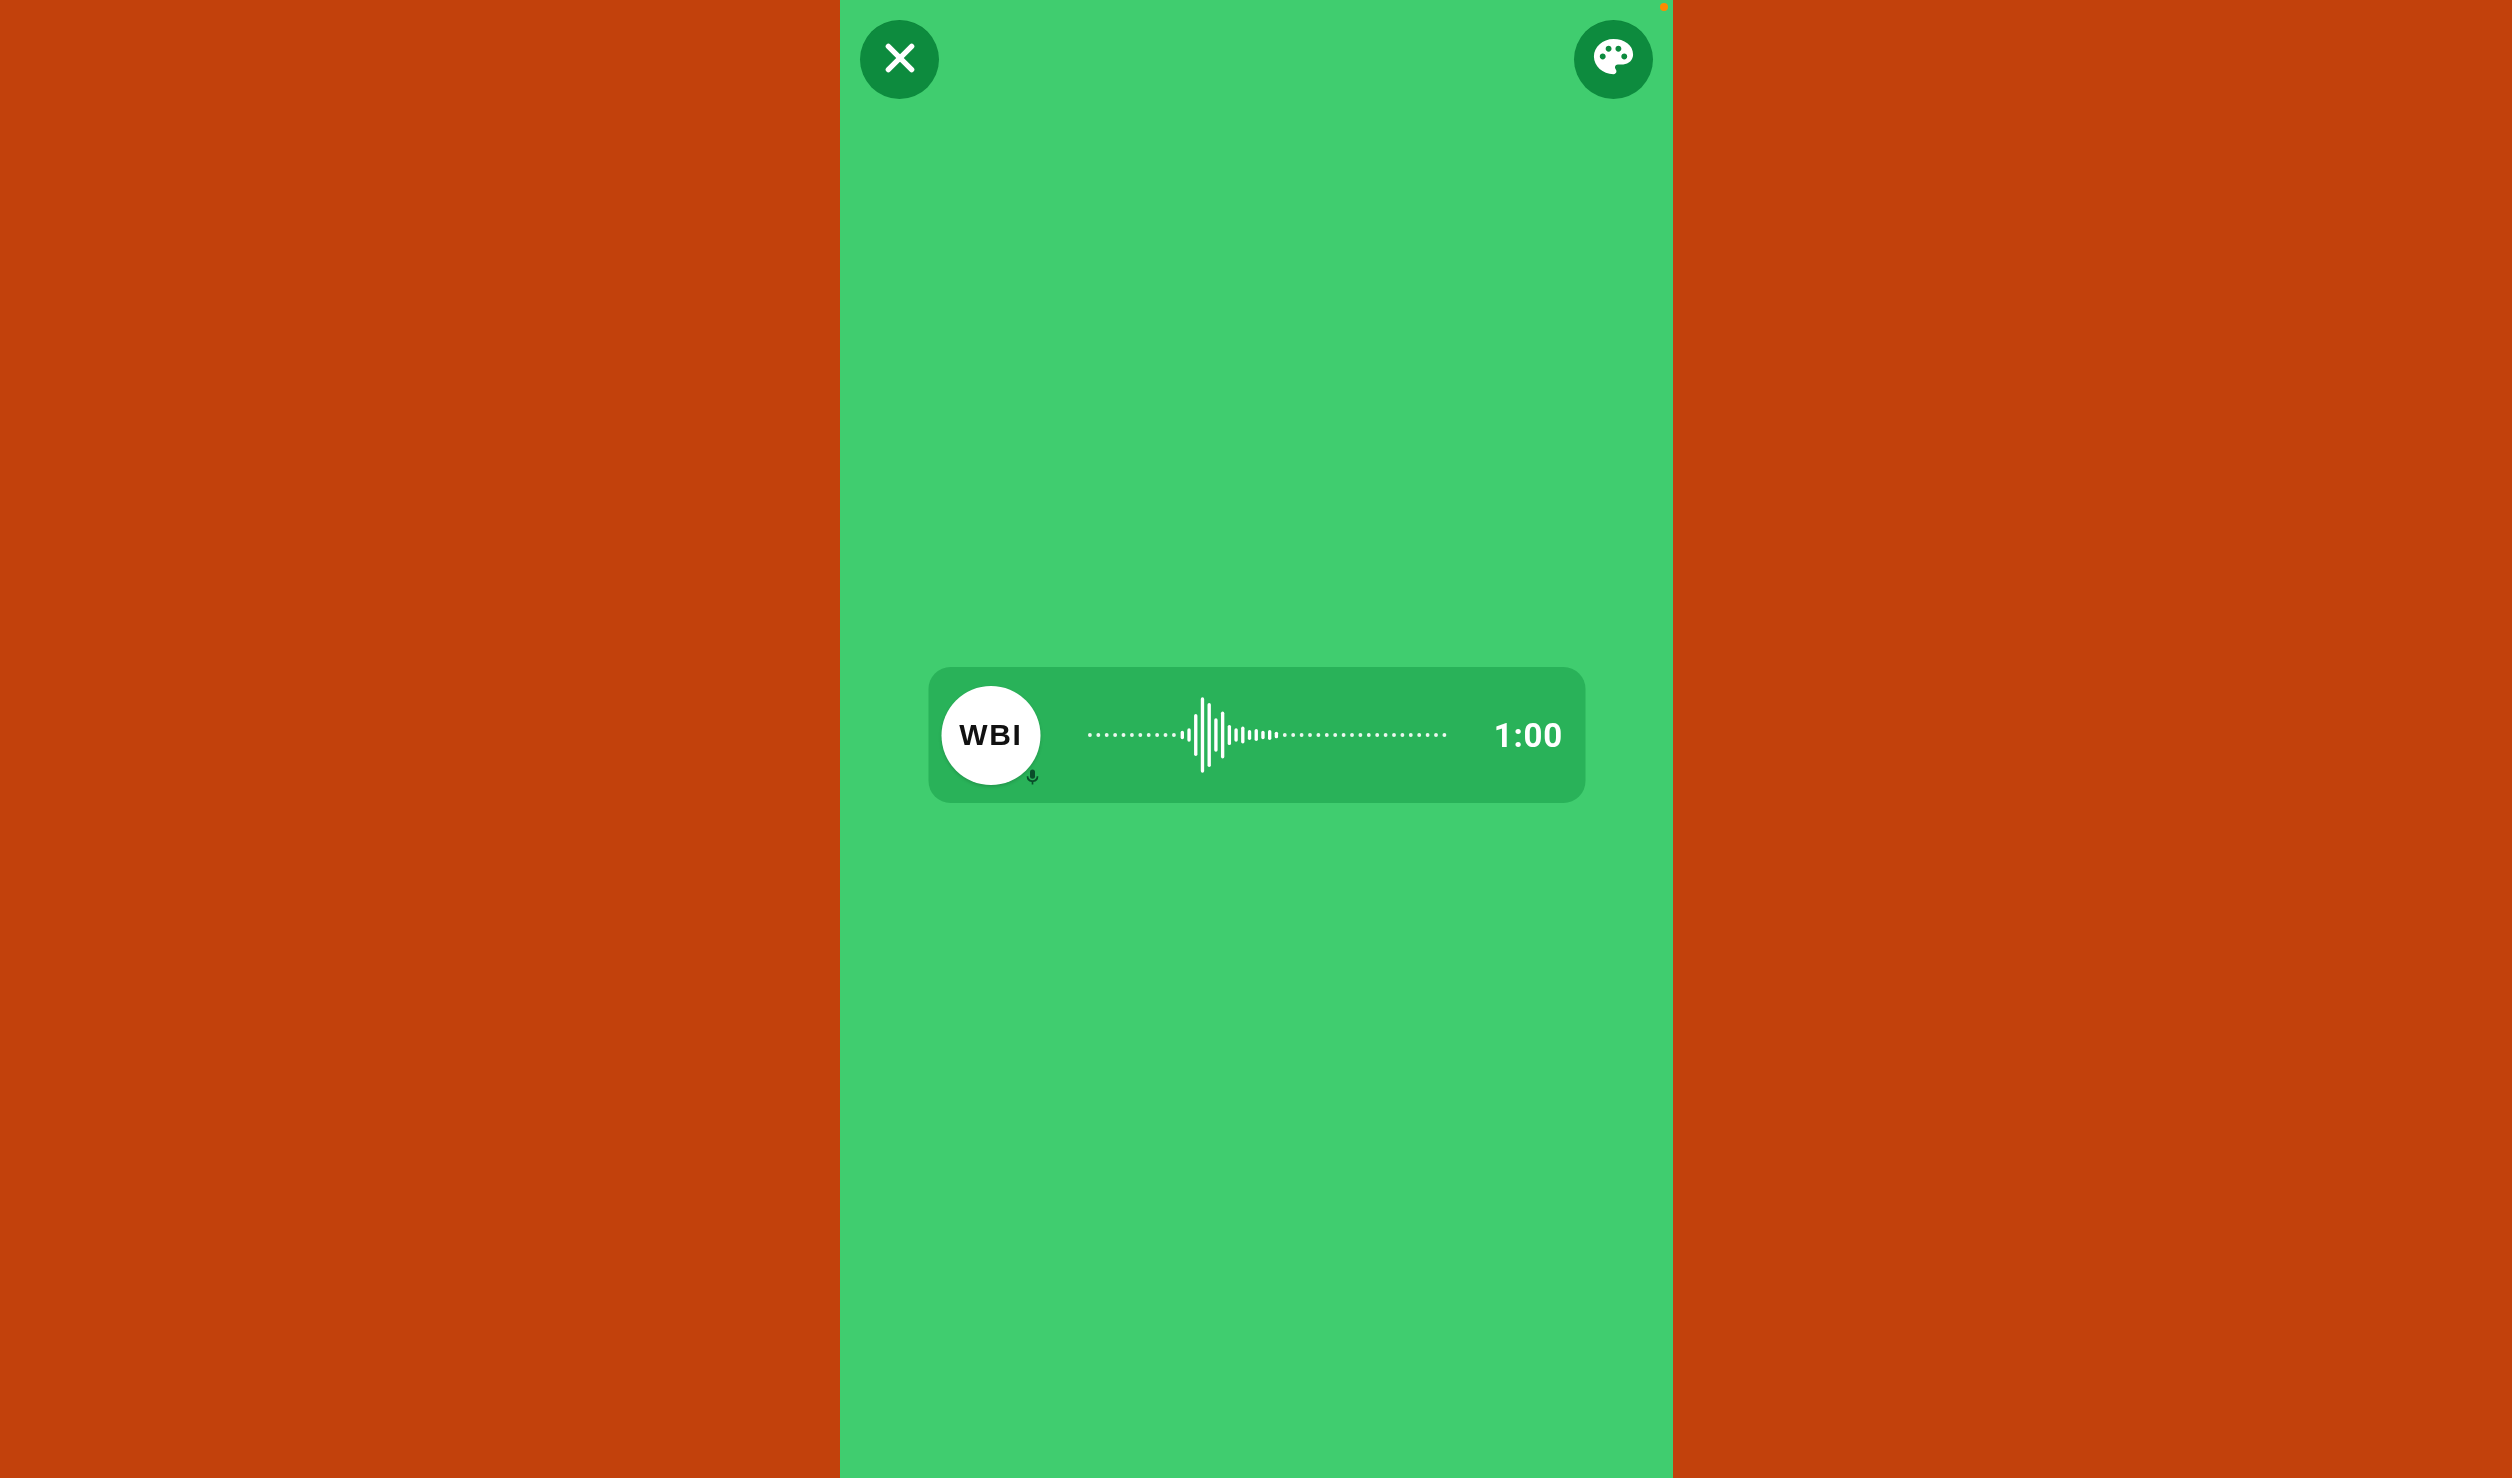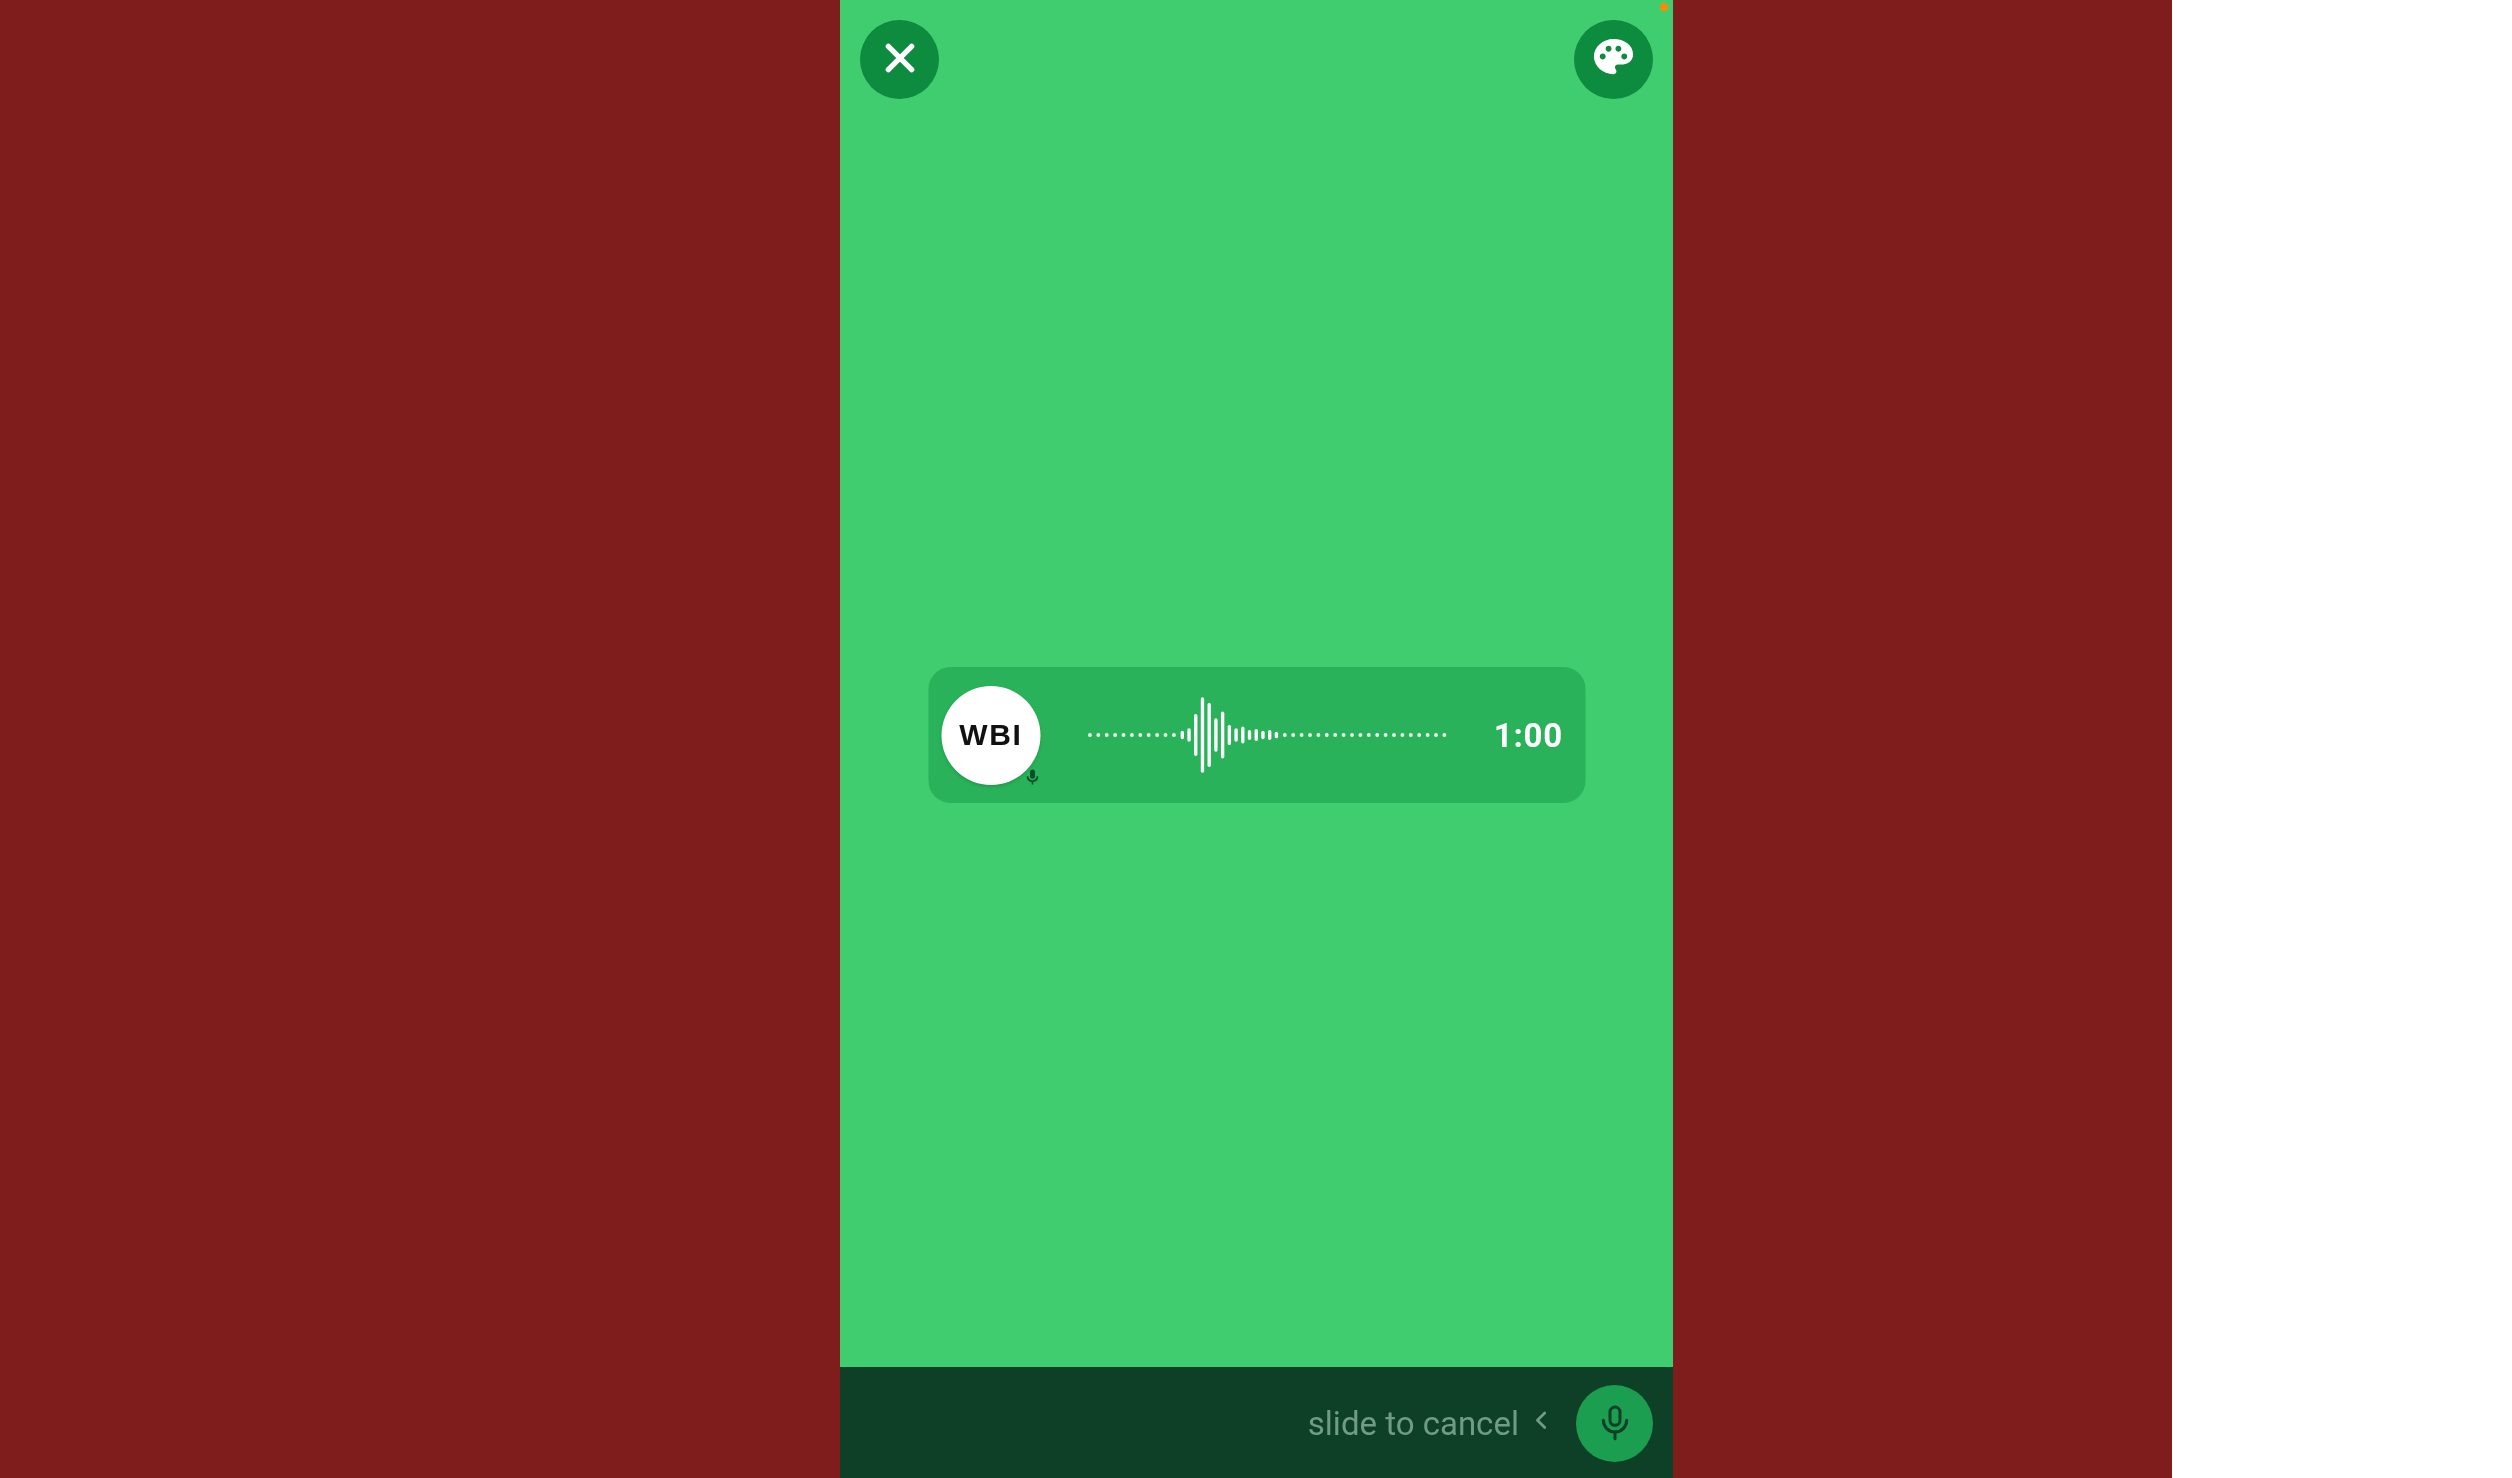--- a/index.html
+++ b/index.html
@@ -6,23 +6,23 @@
     margin: 0;
     padding: 0;
     width: 100%;
     height: 100%;
     background: #ffffff;
     font-family: -apple-system, BlinkMacSystemFont, "Segoe UI", Roboto, Helvetica, Arial, sans-serif;
   }
 
   .stage {
     position: relative;
-    width: 2172px;
+    width: 2512px;
     height: 1479px;
-    background: #7f1d1d;
+    background: #c2410c;
     overflow: hidden;
   }
 
   
   .phone {
     position: absolute;
     left: 840px;
     top: 0;
     width: 833px;
     height: 1479px;
@@ -254,35 +254,16 @@
             <circle cx="406" cy="50" r="2.3"></circle>
             <circle cx="416" cy="50" r="2.3"></circle>
             <circle cx="426" cy="50" r="2.3"></circle>
           </g>
         </svg>
       </div>
 
       <div class="duration">1:00</div>
     </div>
 
-    <div class="bottom-bar">
-      <div class="slide-text">
-        <span>slide to cancel</span>
-        <span>
-          <svg width="22" height="28.5" viewBox="0 0 24 24" fill="none" stroke="#6f9c83" stroke-width="3" stroke-linecap="round" stroke-linejoin="round">
-            <polyline points="15 4 7 12 15 20"></polyline>
-          </svg>
-        </span>
-      </div>
-      <div class="mic-btn">
-        <span>
-          <svg width="40" height="40" viewBox="0 0 24 24" fill="none" stroke="#0e3f27" stroke-width="1.8" stroke-linecap="round" stroke-linejoin="round">
-            <rect x="9" y="3" width="6" height="11" rx="3"></rect>
-            <path d="M5 11a7 7 0 0 0 14 0"></path>
-            <line x1="12" y1="18" x2="12" y2="22"></line>
-          </svg>
-        </span>
-      </div>
-    </div>
 
   </div>
 </div>
 
 
 </body></html>

